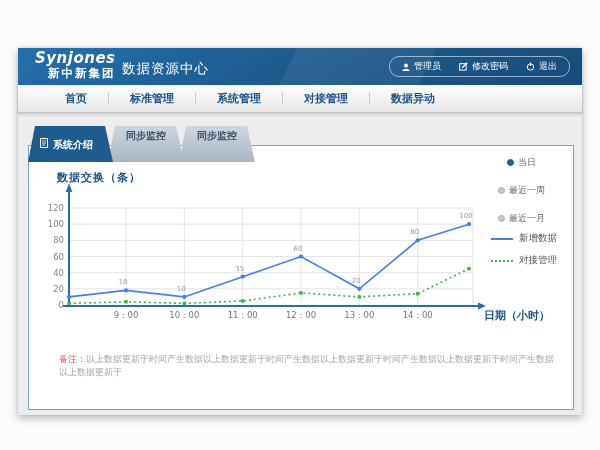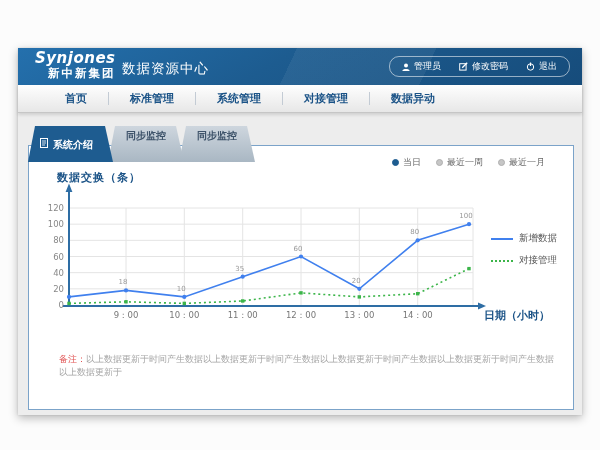--- a/index.html
+++ b/index.html
@@ -40,21 +40,21 @@
          clip-path:polygon(0 100%, 7px 0, calc(100% - 8px) 0, 100% 100%); white-space:nowrap; }
   .tab.active { background:#1e5c90; color:#fff; display:flex; align-items:center; gap:5px;
                 padding:0 20px 0 12px; z-index:3; }
   .tab.inactive { background:linear-gradient(#ced6de,#a9b7c3); color:#3e536a;
                   padding:0 18px; margin-left:-5px; z-index:2; }
 
   .panel { position:absolute; left:10px; top:32px; width:546px; height:265px;
            background:#fff; border:1px solid #7ba3c9; }
 
   .radio-group { position:absolute; right:28px; top:10px; display:flex; gap:15px;
-                 font-size:9px; color:#666; align-items:center; }
+                 font-size:9px; color:#666; align-items:center;flex-direction:column; }
   .radio-opt { display:flex; align-items:center; gap:4px; cursor:pointer; white-space:nowrap; }
   .radio-dot { width:7px; height:7px; border-radius:50%; background:#c6c6c6; border:1px solid #aeaeae; }
   .radio-opt.selected .radio-dot { background:#1d5c90; border-color:#1d5c90; }
 
   .chart-title { position:absolute; left:28px; top:24px; color:#1b5387; font-weight:bold;
                  font-size:11px; letter-spacing:1px; }
 
   #chart-svg { position:absolute; left:0; top:0; }
   #chart-svg text { font-family:inherit; }
 

